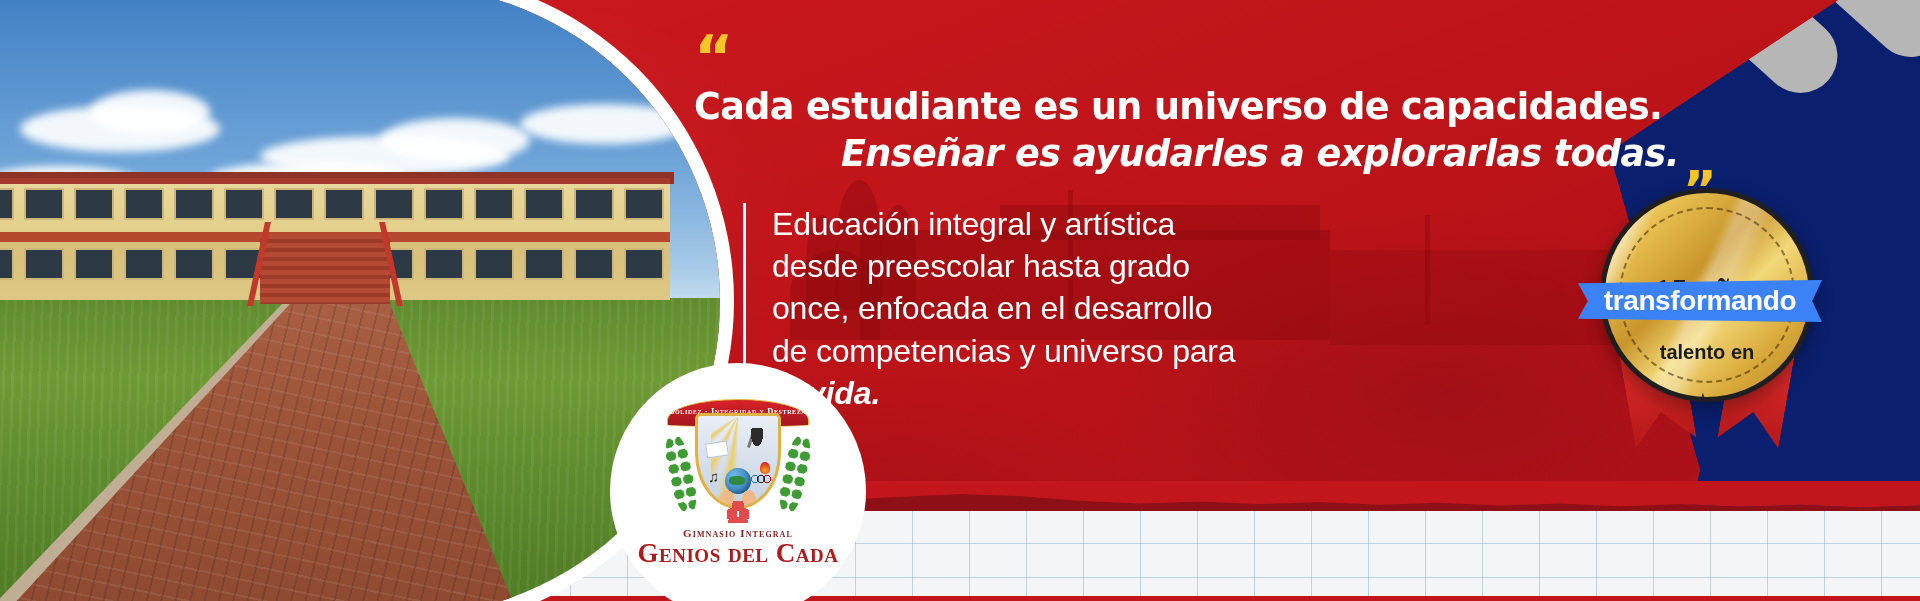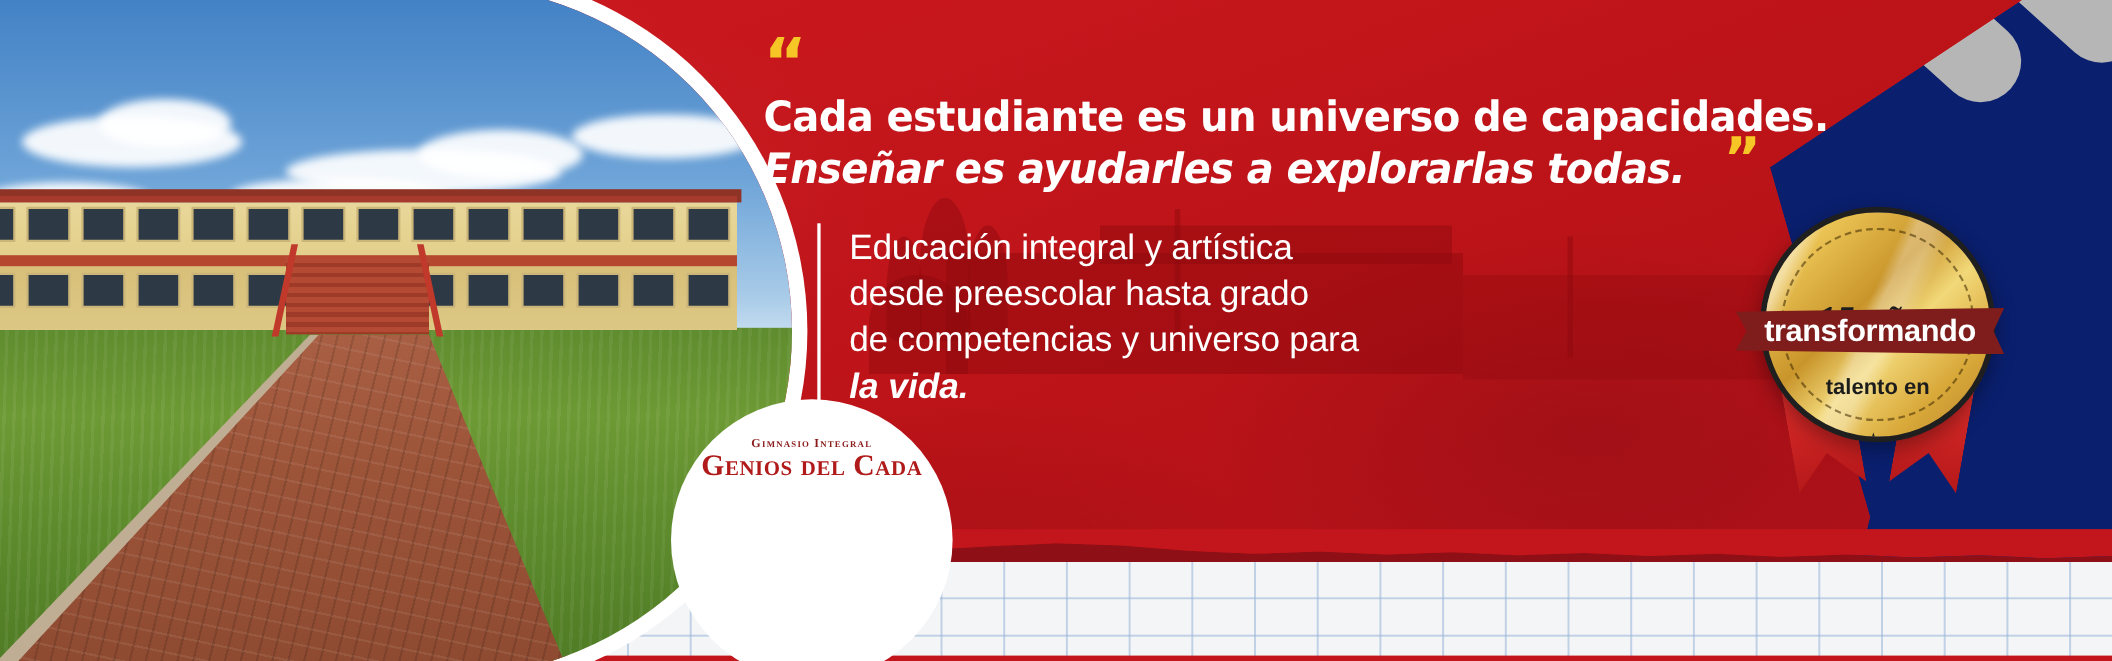--- a/index.html
+++ b/index.html
@@ -310,21 +310,21 @@
     line-height:.5; letter-spacing:-3px;
     display:block; height:42px;
   }
   .quote-l1{
     font-family:"DejaVu Sans", sans-serif;
     font-weight:bold; font-size:38px; color:#ffffff;
     letter-spacing:-.6px; line-height:1.18;
     white-space:nowrap;
     transform:scaleX(.96); transform-origin:left center;
   }
-  .quote-l2-row{ display:flex; align-items:flex-start; margin-top:2px; }
+  .quote-l2-row{ display:flex; align-items:flex-end; margin-top:2px;flex-direction:column; }
   .quote-l2{
     font-family:"DejaVu Sans", sans-serif;
     font-weight:bold; font-style:italic; font-size:38px; color:#ffffff;
     letter-spacing:-.6px; line-height:1.18; white-space:nowrap;
     transform:scaleX(.96); transform-origin:left center;
   }
   .qmark-close{
     font-family:"DejaVu Sans", sans-serif;
     font-size:52px; font-weight:bold; color:#f6c626;
     line-height:.72; letter-spacing:-3px;
@@ -389,21 +389,21 @@
     text-align:center;
     font-family:"Liberation Serif", serif;
     font-style:italic; font-weight:bold;
     font-size:33px; color:#1c1c1c;
     letter-spacing:.5px;
     margin-top:40px;
   }
   .badge-banner{
     position:absolute; left:-14px; top:92px;
     width:244px; height:42px;
-    background:#7f1d1d;
+    background:#3b82f6;
     clip-path:polygon(0 8%, 100% 0, 96% 50%, 100% 100%, 0 92%, 4% 50%);
     display:flex; align-items:center; justify-content:center;
     box-shadow:0 3px 8px rgba(0,0,0,.35);
   }
   .badge-banner span{
     font-family:"Liberation Sans", sans-serif;
     font-weight:bold; font-size:28px; color:#ffffff;
     letter-spacing:-.4px;
   }
   .badge-bottom{
@@ -506,20 +506,21 @@
     <div class="quote-l1">Cada estudiante es un universo de capacidades.</div>
     <div class="quote-l2-row">
       <div class="quote-l2">Enseñar es ayudarles a explorarlas todas.</div>
       <span class="qmark-close">”</span>
     </div>
   </div>
 
   <div class="para-block">
     <div class="para-line">Educación integral y artística</div>
     <div class="para-line">desde preescolar hasta grado</div>
+    <div class="para-line">once, enfocada en el desarrollo</div>
     <div class="para-line">de competencias y universo para</div>
     <div class="para-line ital">la vida.</div>
   </div>
 
   <div class="badge">
     <div class="ribbon-tails">
       <div class="tail left"></div>
       <div class="tail right"></div>
     </div>
     <div class="medal">
@@ -530,17 +531,36 @@
         <div>talento en</div>
       </div>
       <div class="badge-stars">★ ★ ★</div>
     </div>
     <div class="badge-banner">
       <span>transformando</span>
     </div>
   </div>
 
   <div class="logo-circle">
+    <div class="crest">
+      <div class="crest-ribbon">
+        <span>Solidez · Integridad y Destreza</span>
+      </div>
+      <div class="shield">
+        <div class="shield-rays"></div>
+        <div class="icon-paper"></div>
+        <div class="icon-pencil"></div>
+        <div class="icon-tree"></div>
+        <div class="icon-note">♫</div>
+        <div class="icon-flame"></div>
+        <div class="icon-rings"></div>
+        <div class="globe"></div>
+        <div class="hands"></div>
+      </div>
+      <div class="laurel l"></div>
+      <div class="laurel r"></div>
+      <div class="flower"></div>
+    </div>
     <div class="logo-sub">Gimnasio Integral</div>
     <div class="logo-main">Genios del Cada</div>
   </div>
 
 </div>
 
 </body></html>

